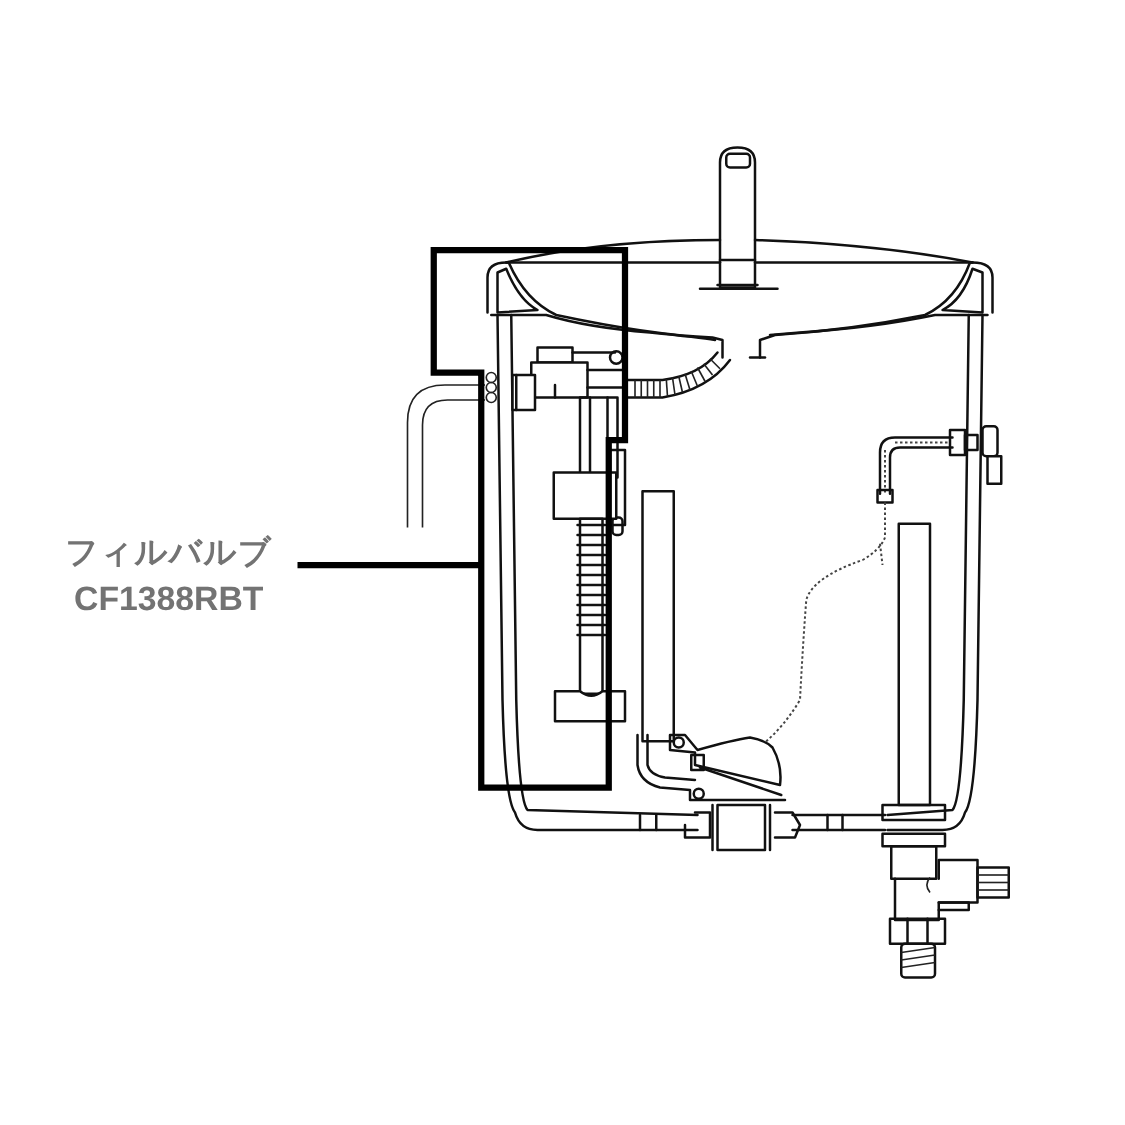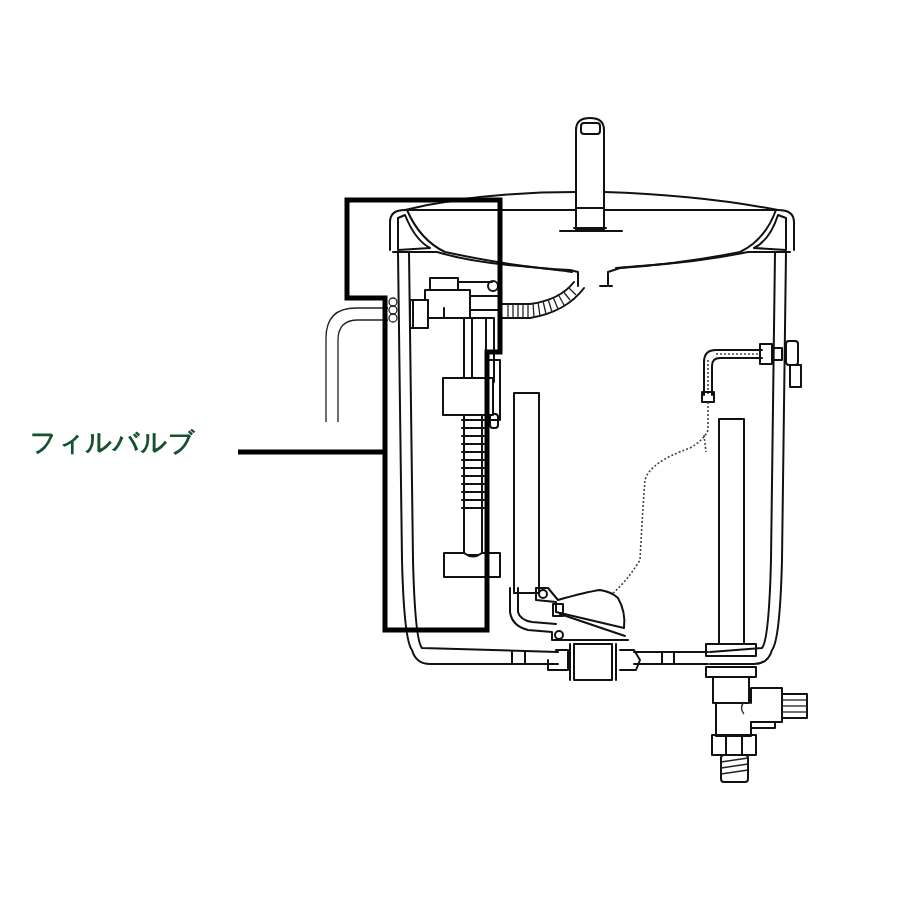--- a/index.html
+++ b/index.html
@@ -5,21 +5,22 @@
     html, body { margin: 0; padding: 0; background: #ffffff; }
     body { width: 900px; height: 900px; position: relative; overflow: hidden; }
     #diagram { position: absolute; left: 0; top: 0; width: 900px; height: 900px; }
     .callout-label {
       position: absolute;
       left: 30px;
       top: 424px;
       width: 210px;
       font-family: "DejaVu Sans", "Liberation Sans", sans-serif;
       font-weight: bold;
-      color: #14532d;
+      color: #737373;
+      text-align: center;
       line-height: 37px;
     }
     .callout-label .line1 { font-size: 26px; letter-spacing: 1px; display: block; }
     .callout-label .line2 { font-size: 26px; letter-spacing: 0px; display: block; margin-left: -8px; }
     .callout-label .line3 { font-size: 27px; letter-spacing: 0px; display: block; font-family: "Liberation Sans", "DejaVu Sans", sans-serif; }
     svg .thin { fill: none; stroke: #111; stroke-width: 2; stroke-linejoin: round; stroke-linecap: round; }
     svg .thinw { fill: #fff; stroke: #111; stroke-width: 2; stroke-linejoin: round; }
     svg .hair { fill: none; stroke: #222; stroke-width: 1.3; }
     svg .bold { fill: none; stroke: #000; stroke-width: 5; stroke-linejoin: miter; }
     svg .chain { fill: none; stroke: #444; stroke-width: 1.6; stroke-dasharray: 2 2; }
@@ -194,13 +195,14 @@
     <path class="thin" d="M620,650 L634,650 L640,660 L636,670 L620,670"></path>
   </g>
 
   <path class="bold" d="M347,200 L500,200 L500,352 L487,352 L487,630 L385,630 L385,298 L347,298 Z"></path>
 
   <line class="bold" x1="238" y1="452" x2="385" y2="452"></line>
 </svg>
 
 <div class="callout-label">
   <span class="line1">フィルバルブ</span>
+  <span class="line3">CF1388RBT</span>
 </div>
 
 </body></html>

